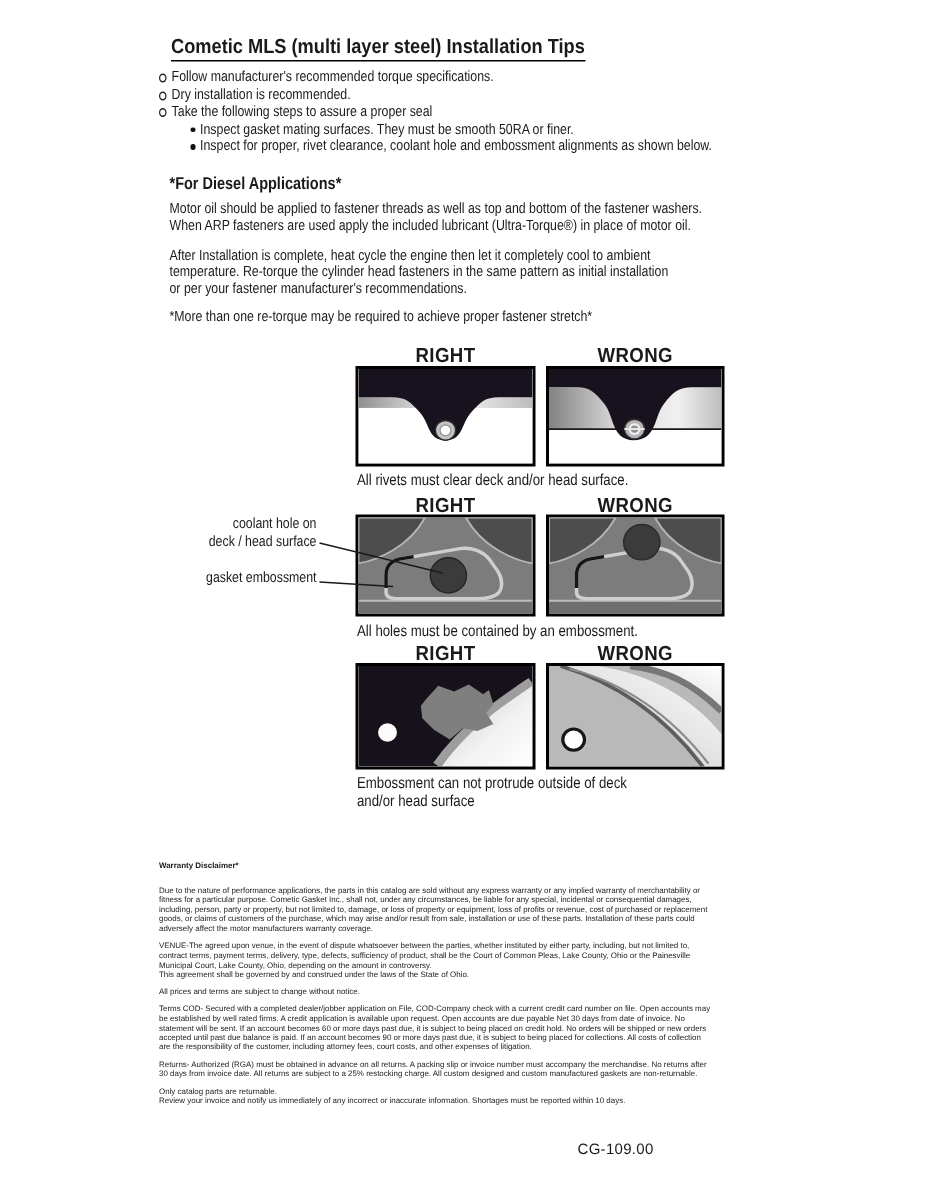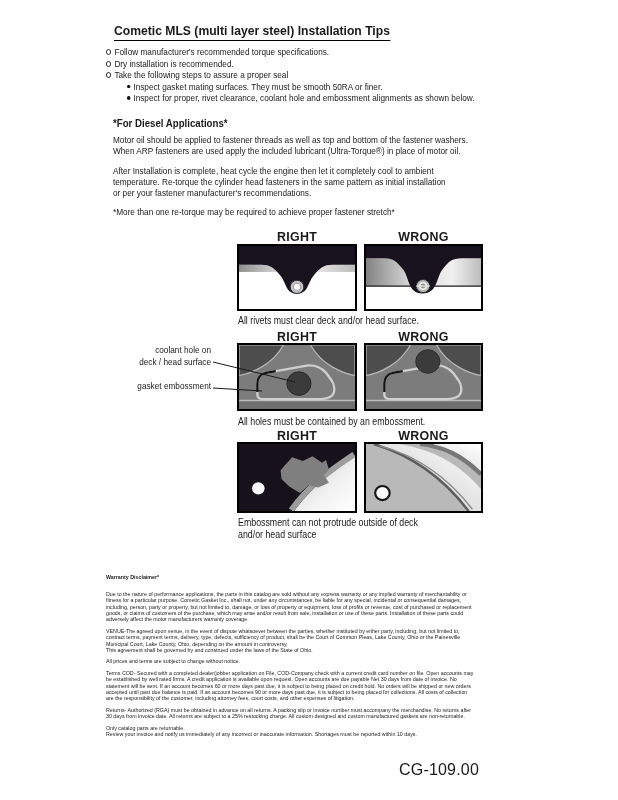--- a/index.html
+++ b/index.html
@@ -19,21 +19,21 @@
   .b-sub{margin-left:25px;}
   .d-head{font-size:11.5px;font-weight:bold;}
   .rw{font-size:13.5px;font-weight:bold;text-align:center;letter-spacing:0.3px;}
   .cap{font-size:10.5px;line-height:12px;white-space:pre-line;width:300px;}
   .lbl{font-size:9.8px;line-height:11.5px;white-space:pre-line;}
   .panel{position:absolute;border:2px solid #000;box-sizing:border-box;background:#fff;}
   .panel svg{display:block;width:100%;height:100%;}
   .fine{width:830px;transform:scale(0.5);transform-origin:0 0;}
   .fp-head{font-size:10.6px;font-weight:bold;margin:0 0 21px 0;}
   .fp-para{font-size:10.6px;line-height:12.8px;margin:0 0 10px 0;white-space:pre-line;}
-  .code{font-size:16px;letter-spacing:0.2px;margin-left:14px;}
+  .code{font-size:10px;letter-spacing:0.2px;}
   svg .ln{stroke:#1a1a1a;stroke-width:1;}
 </style>
 </head>
 <body>
 
 <div id="sheet">
 
   <div class="abs title" style="left:114px;top:23px;">
     <span>Cometic MLS (multi layer steel) Installation Tips</span>
   </div>

